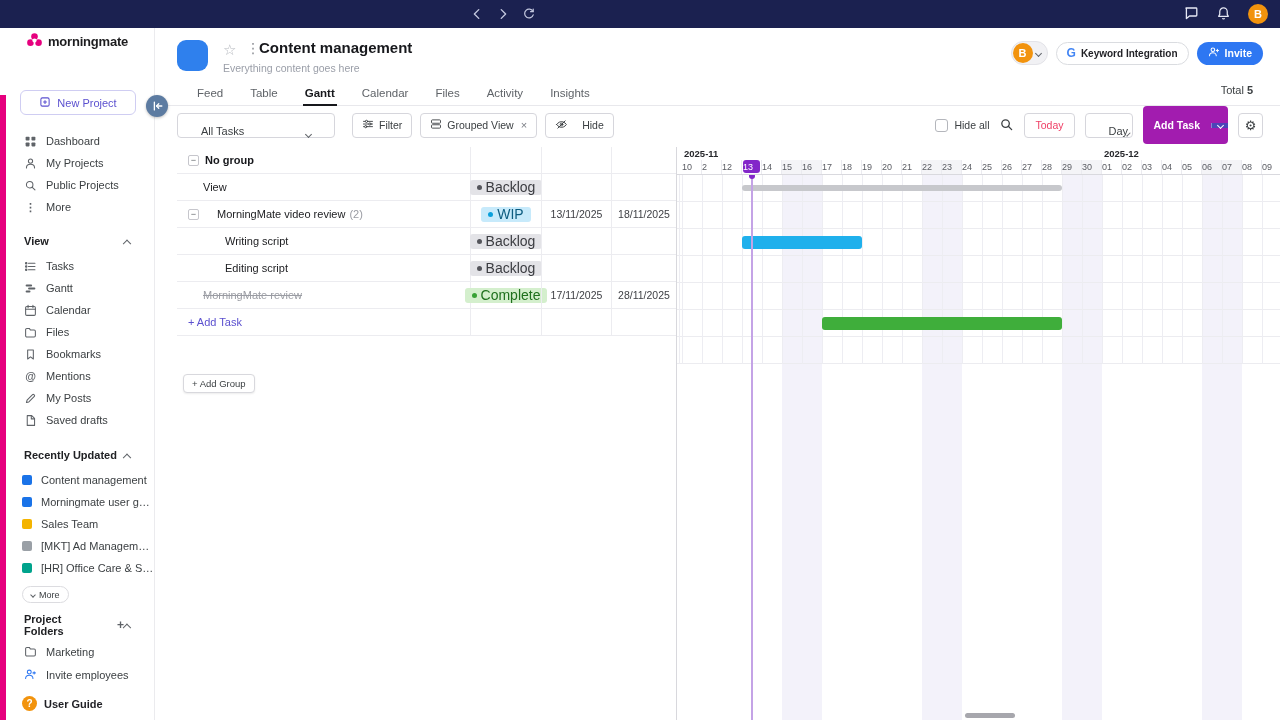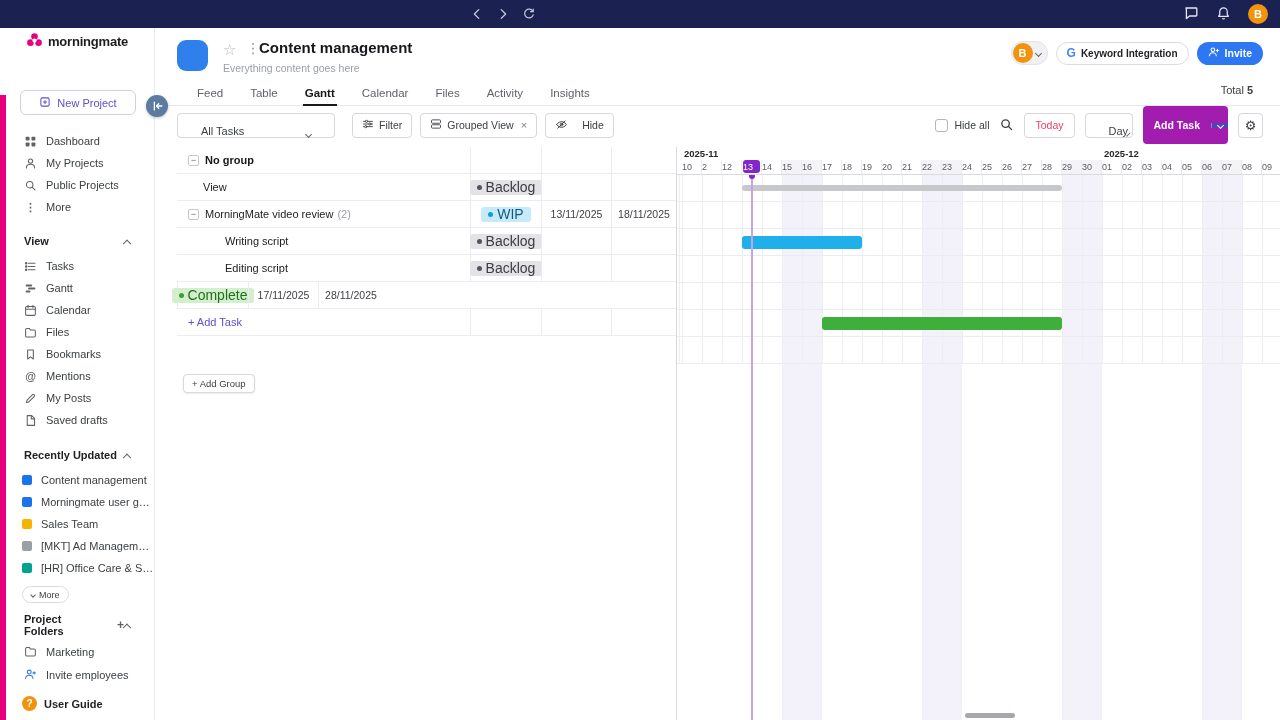--- a/index.html
+++ b/index.html
@@ -79,21 +79,21 @@
   .table-panel{position:absolute;left:22px;top:0;width:499px;}
   .thead{display:flex;height:28px;border-bottom:1px solid #d9d9de;}
   .thead .cell{display:flex;align-items:center;justify-content:center;font-size:10.5px;color:#6b6e76;}
   .cell{height:100%;}
   .c-task{width:293px;display:flex;align-items:center;}
   .c-status{width:71px;border-left:1px solid #ececf0;display:flex;align-items:center;justify-content:center;}
   .c-start{width:70px;border-left:1px solid #ececf0;display:flex;align-items:center;justify-content:center;font-size:10.5px;color:#3f4045;}
   .c-due{width:65px;border-left:1px solid #ececf0;display:flex;align-items:center;justify-content:center;font-size:10.5px;color:#3f4045;}
   .trow{display:flex;height:27px;border-bottom:1px solid #ececf0;}
   .toggle{width:11px;height:11px;border:1px solid #c6c6cc;border-radius:2px;margin-left:11px;display:flex;align-items:center;justify-content:center;font-size:9px;color:#5f6368;line-height:1;cursor:pointer;background:#fff;}
-  .tlabel{margin-left:6px;font-size:11px;color:#202124;cursor:pointer;}
+  .tlabel{margin-left:18px;font-size:11px;color:#202124;cursor:pointer;}
   .tlabel.plain{margin-left:26px;}
   .tlabel.sub{margin-left:48px;}
   .tlabel.done{color:#9a9ca3;text-decoration:line-through;}
   .suffix{margin-left:4px;color:#9a9ca3;font-size:11px;}
   .glabel{margin-left:6px;font-weight:bold;font-size:11px;color:#17181c;}
   .chip{height:15px;border-radius:3px;display:inline-flex;align-items:center;gap:4px;padding:0 7px;font-size:14px;}
   .chip .dot{width:5px;height:5px;border-radius:50%;}
   .addtask-link{margin-left:11px;color:#5b50cf;font-size:11px;cursor:pointer;}
   .add-group{position:absolute;left:28px;top:227px;height:19px;padding:0 8px;border:1px solid #d8d8dd;border-radius:4px;background:#fff;font-size:9.5px;color:#3c4043;display:inline-flex;align-items:center;box-shadow:0 1px 2px rgba(0,0,0,.08);cursor:pointer;}
 
@@ -519,20 +519,23 @@
             <span class="chip" style="background: rgb(227, 227, 231);">
               <span class="dot" style="background: rgb(84, 85, 91);"></span>
               <span style="color: rgb(59, 60, 65);">Backlog</span>
             </span>
           </div>
           <div class="cell c-start"></div>
           <div class="cell c-due"></div>
         </div>
 
         <div class="trow">
+          <div class="cell c-task">
+            <span class="tlabel plain done">MorningMate review</span>
+          </div>
           <div class="cell c-status">
             <span class="chip" style="background: rgb(212, 239, 205);">
               <span class="dot" style="background: rgb(56, 161, 53);"></span>
               <span style="color: rgb(31, 112, 29);">Complete</span>
             </span>
           </div>
           <div class="cell c-start">17/11/2025</div>
           <div class="cell c-due">28/11/2025</div>
         </div>
 

